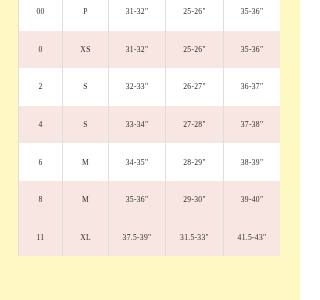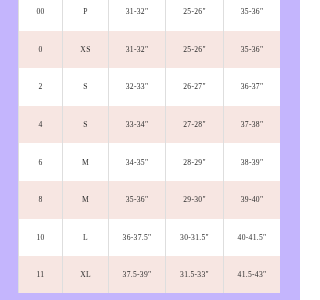--- a/index.html
+++ b/index.html
@@ -11,21 +11,21 @@
     height: 300px;
     overflow: hidden;
     background: #ffffff;
     font-family: "Liberation Serif", "DejaVu Serif", serif;
   }
 
   #size-chart {
     position: relative;
     width: 300px;
     height: 300px;
-    background: #c4b5fd;
+    background: #fef9c3;
     box-sizing: border-box;
     padding: 0 18px 0 18px;
     overflow: hidden;
   }
 
   .table-viewport {
     position: relative;
     width: 262px;
     height: 300px;
     overflow: hidden;
@@ -122,27 +122,20 @@
             <td>28-29"</td>
             <td>38-39"</td>
           </tr>
           <tr class="row-shaded">
             <td>8</td>
             <td>M</td>
             <td>35-36"</td>
             <td>29-30"</td>
             <td>39-40"</td>
           </tr>
-          <tr class="row-plain">
-            <td>10</td>
-            <td>L</td>
-            <td>36-37.5"</td>
-            <td>30-31.5"</td>
-            <td>40-41.5"</td>
-          </tr>
           <tr class="row-shaded">
             <td>11</td>
             <td>XL</td>
             <td>37.5-39"</td>
             <td>31.5-33"</td>
             <td>41.5-43"</td>
           </tr>
         </tbody>
     </table>
   </div>

